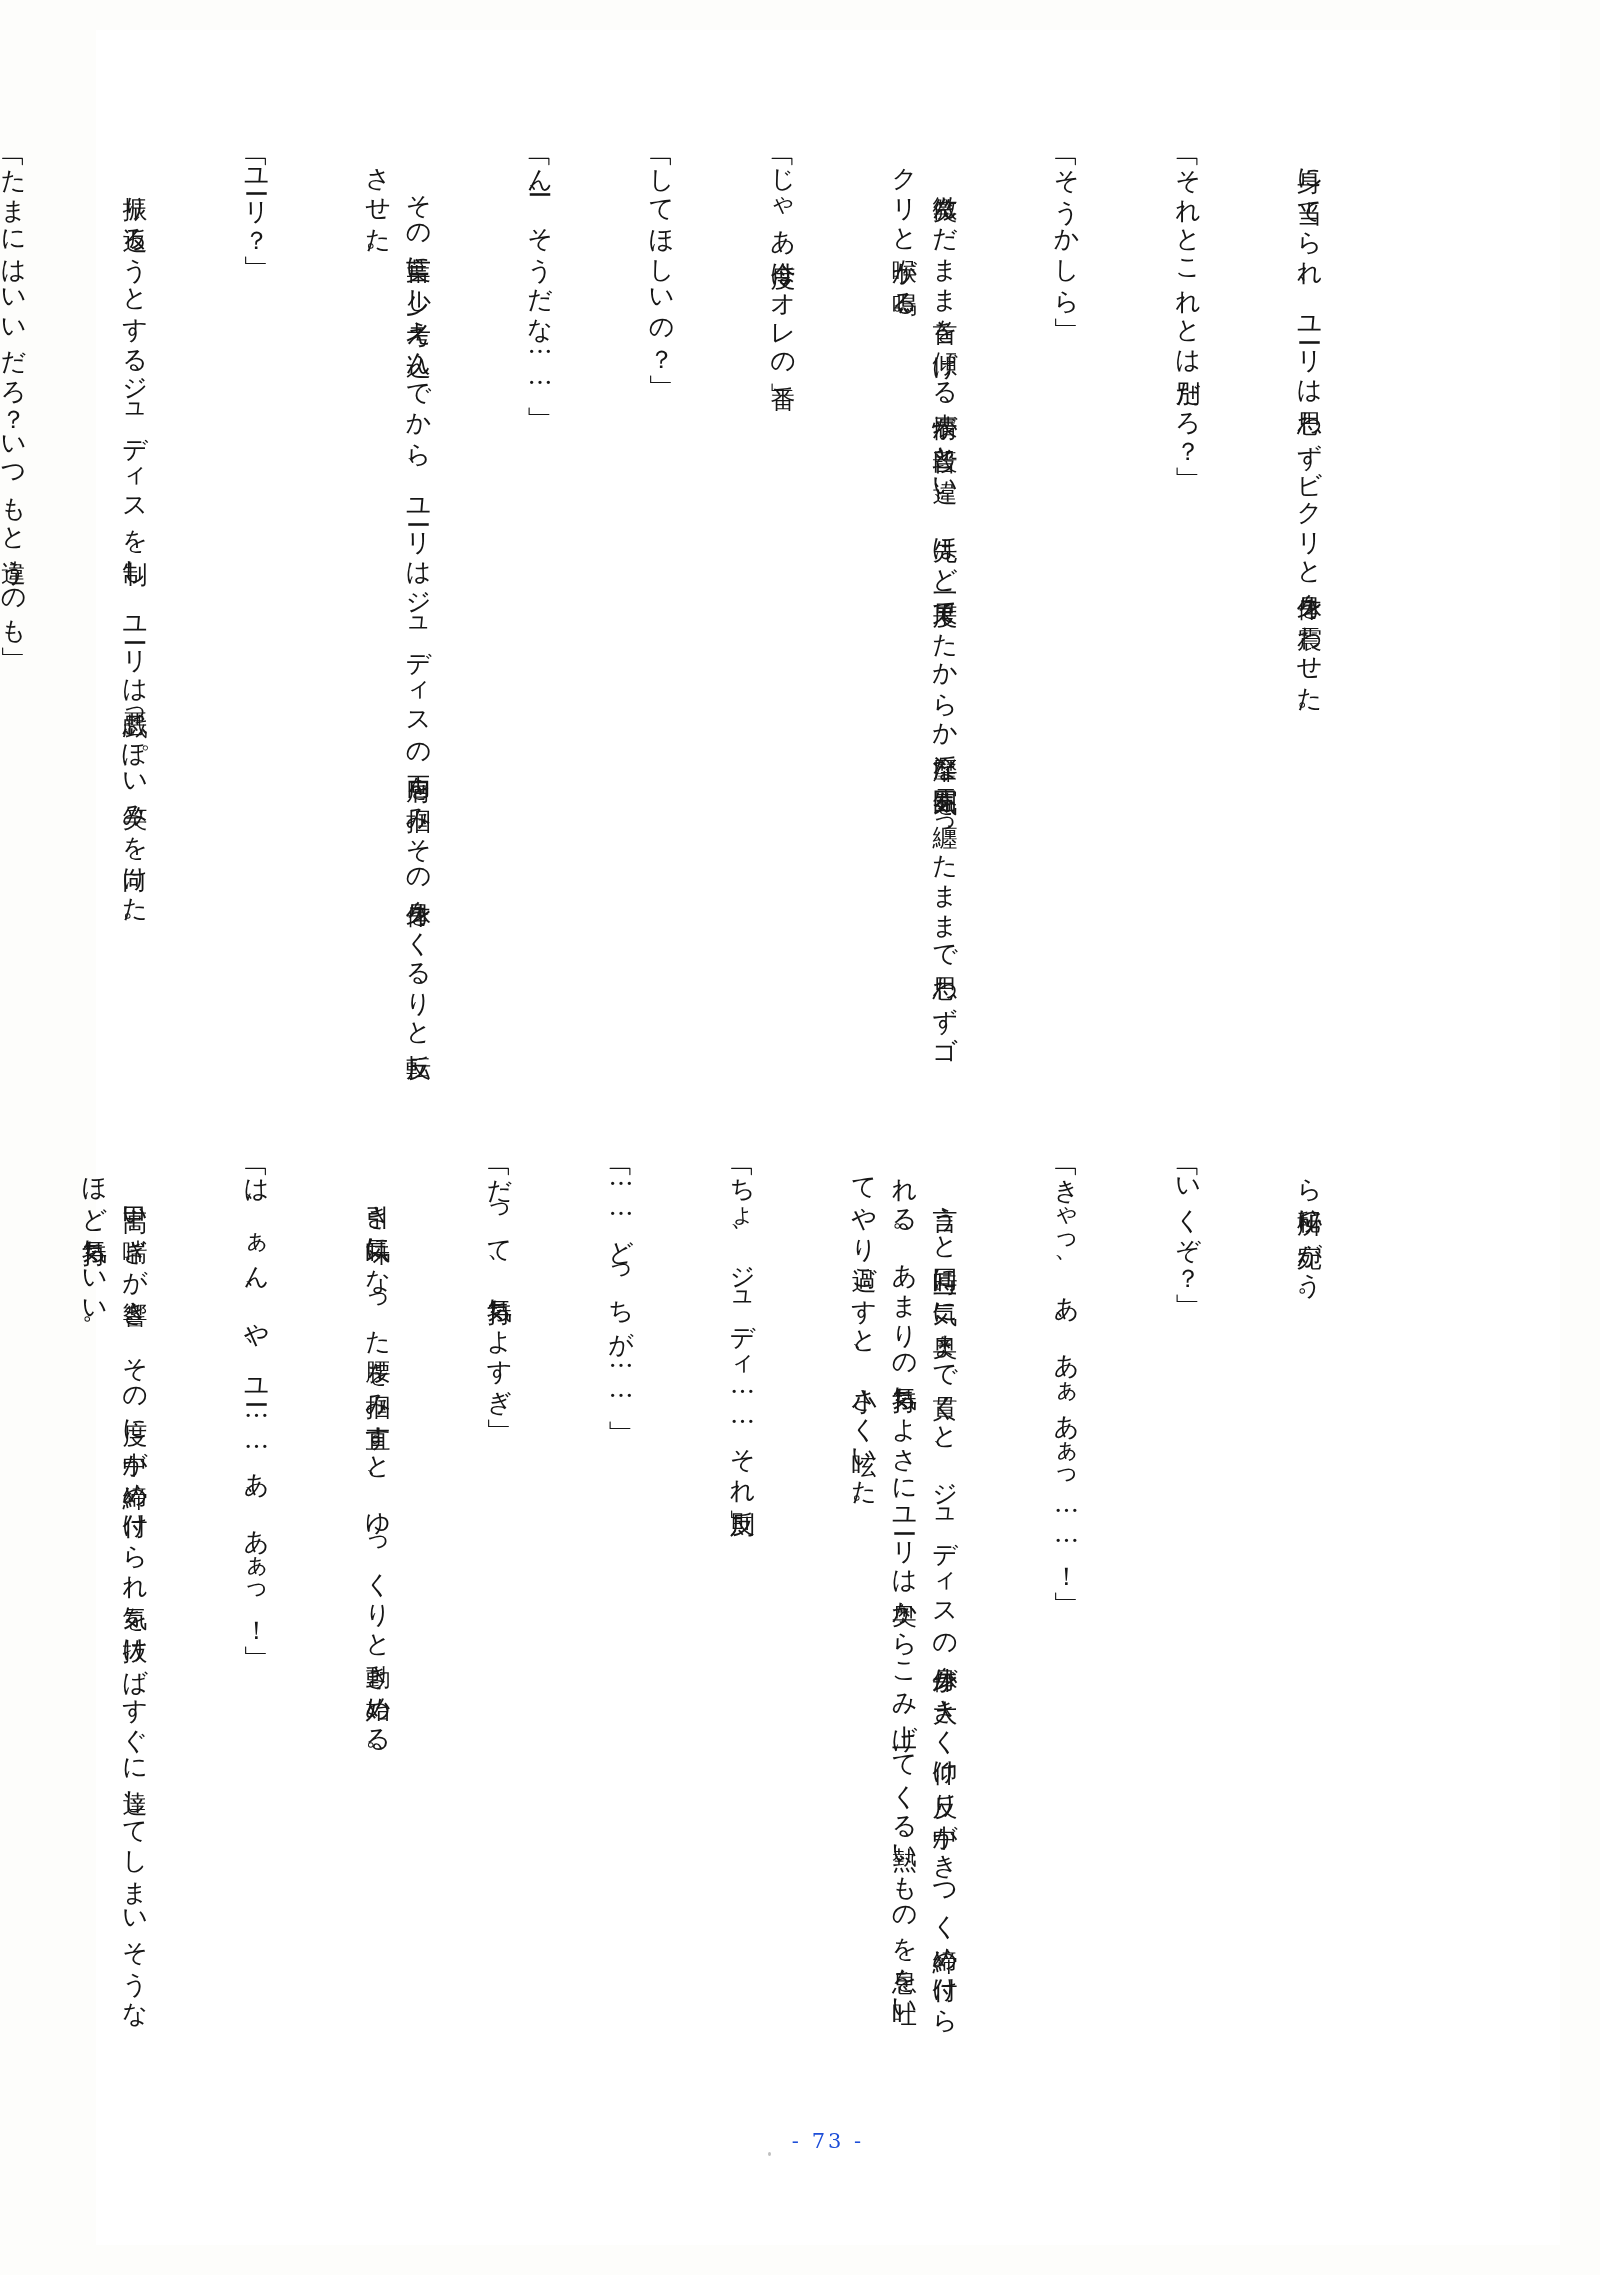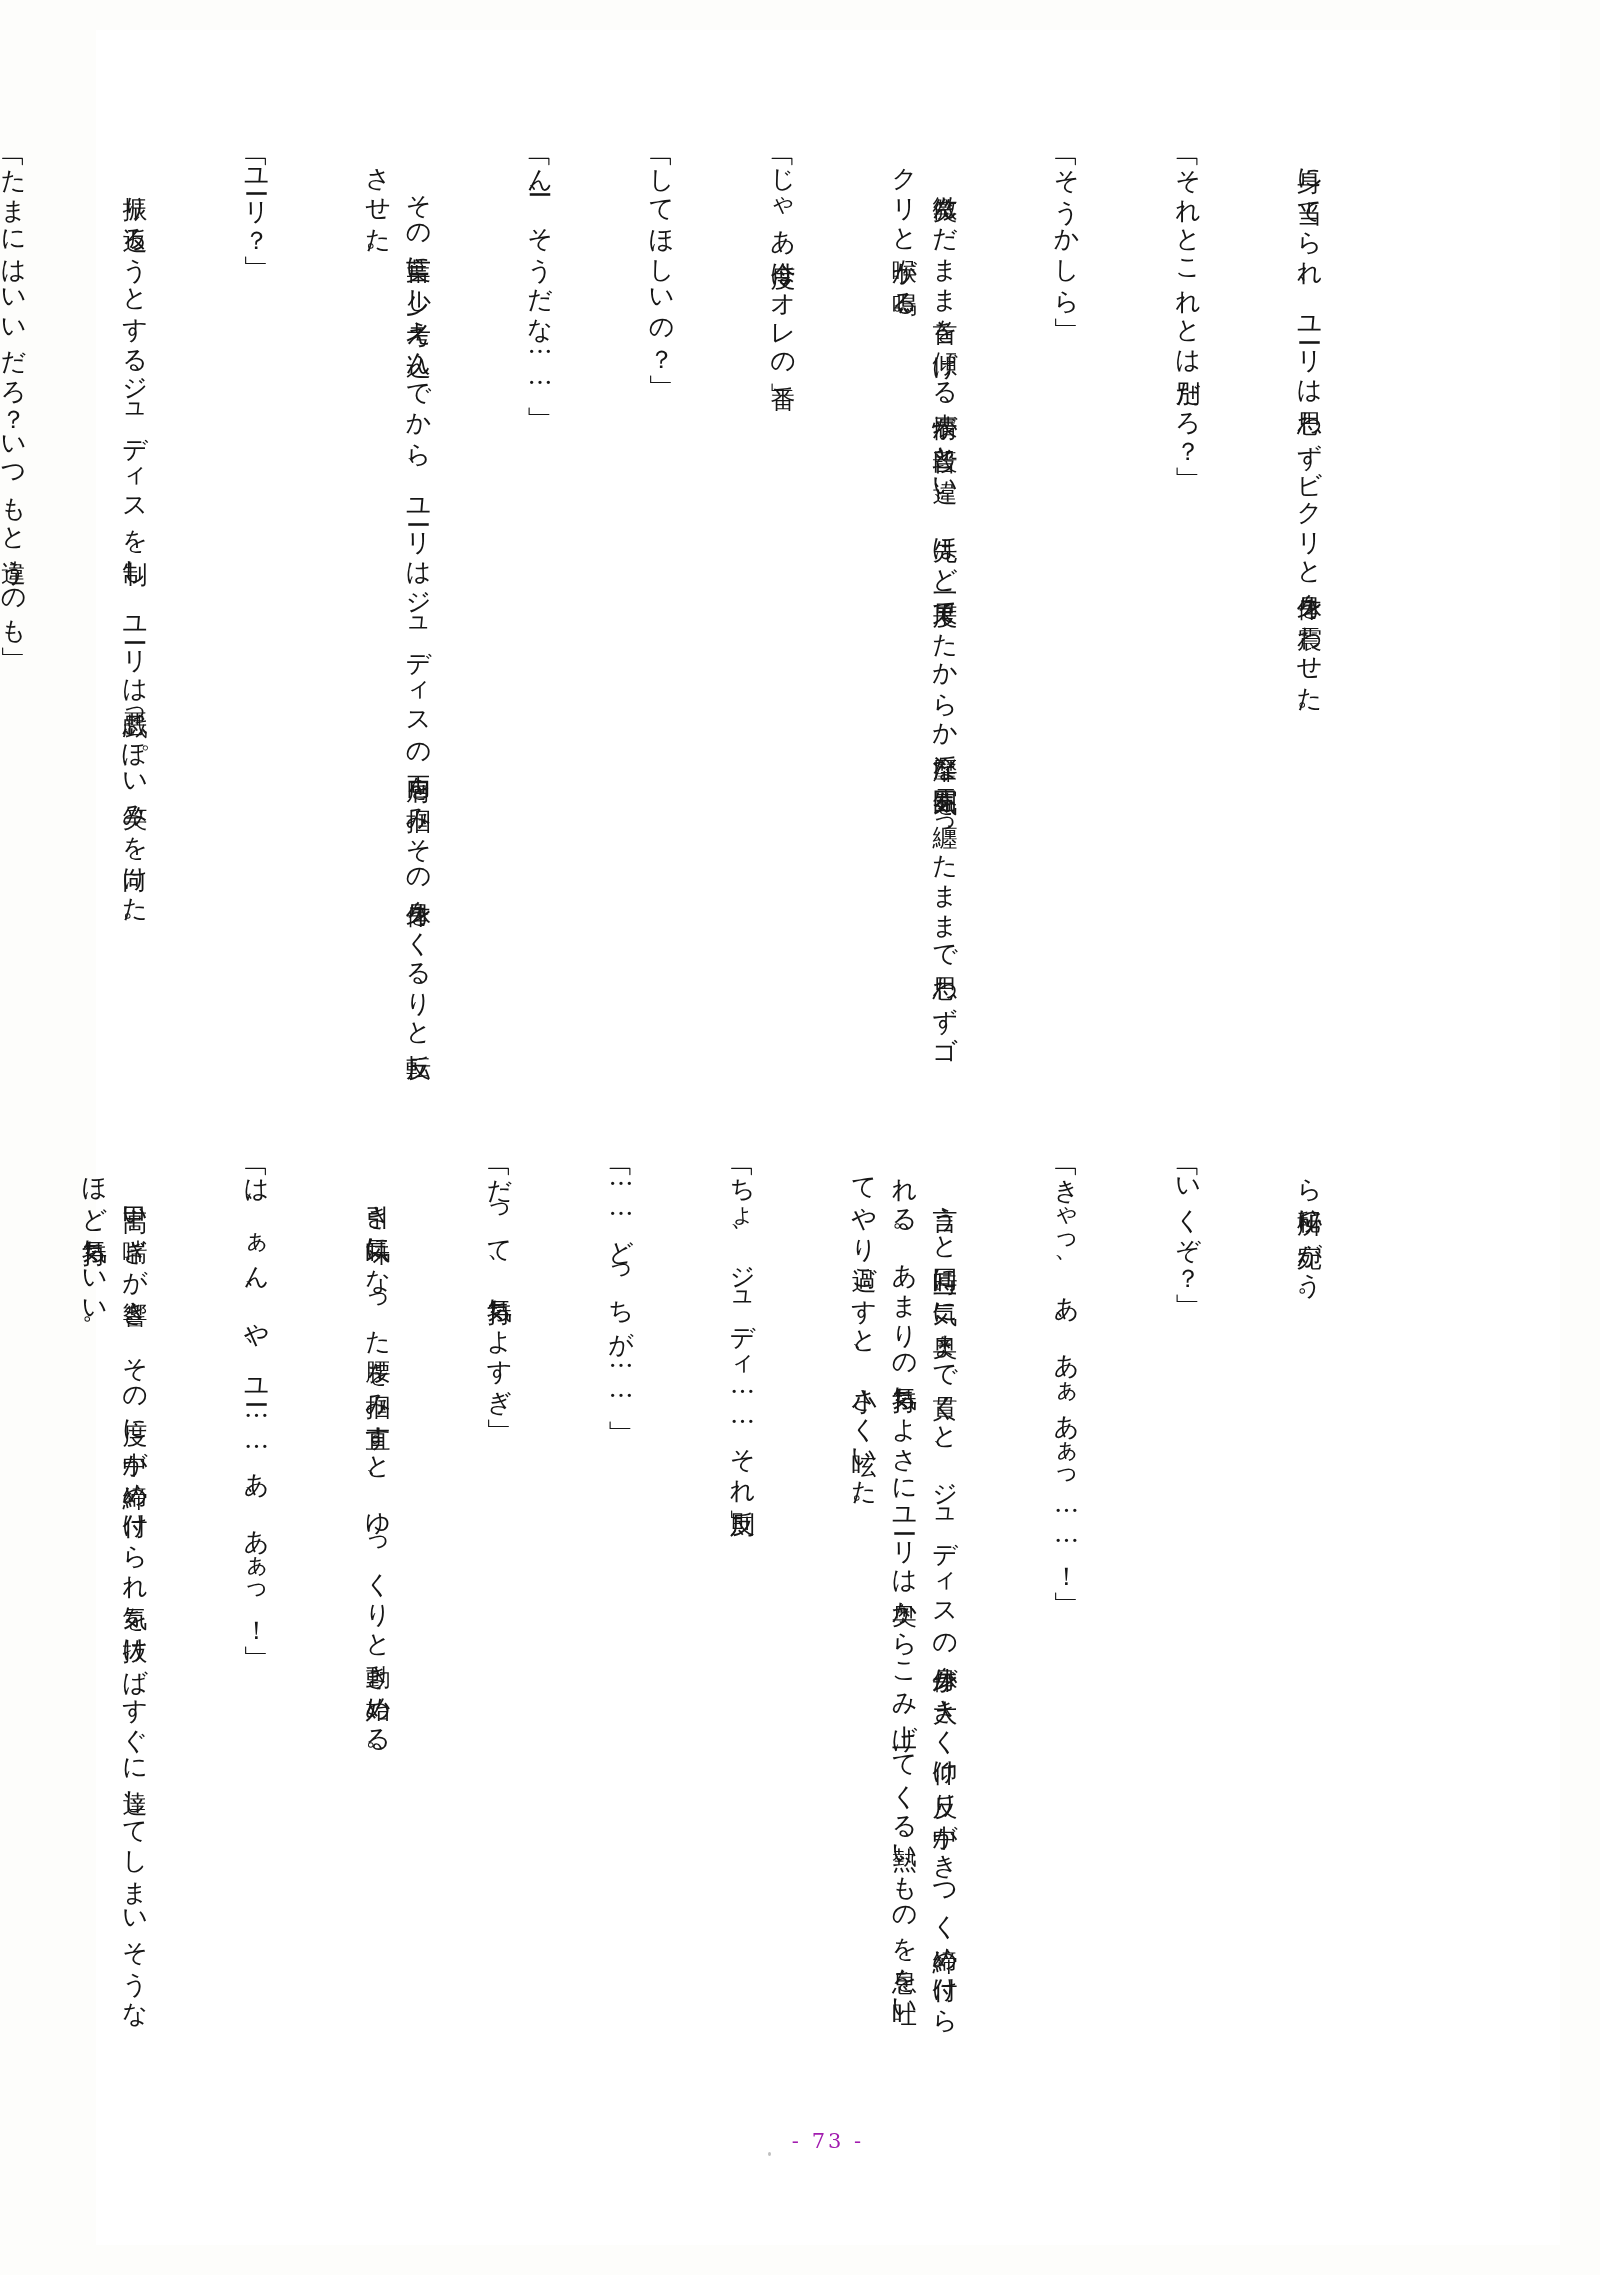--- a/index.html
+++ b/index.html
@@ -73,21 +73,21 @@
 
   .folio {
     position: absolute;
     left: 0;
     right: 0;
     bottom: 92px;
     text-align: center;
     font-family: "DejaVu Serif", "Liberation Serif", serif;
     font-size: 21px;
     letter-spacing: 3px;
-    color: #a21caf;
+    color: #1d4ed8;
   }
 
   
   .speckle {
     position: absolute;
     width: 3px;
     height: 4px;
     background: #8a8a8a;
     border-radius: 50%;
     opacity: .55;

